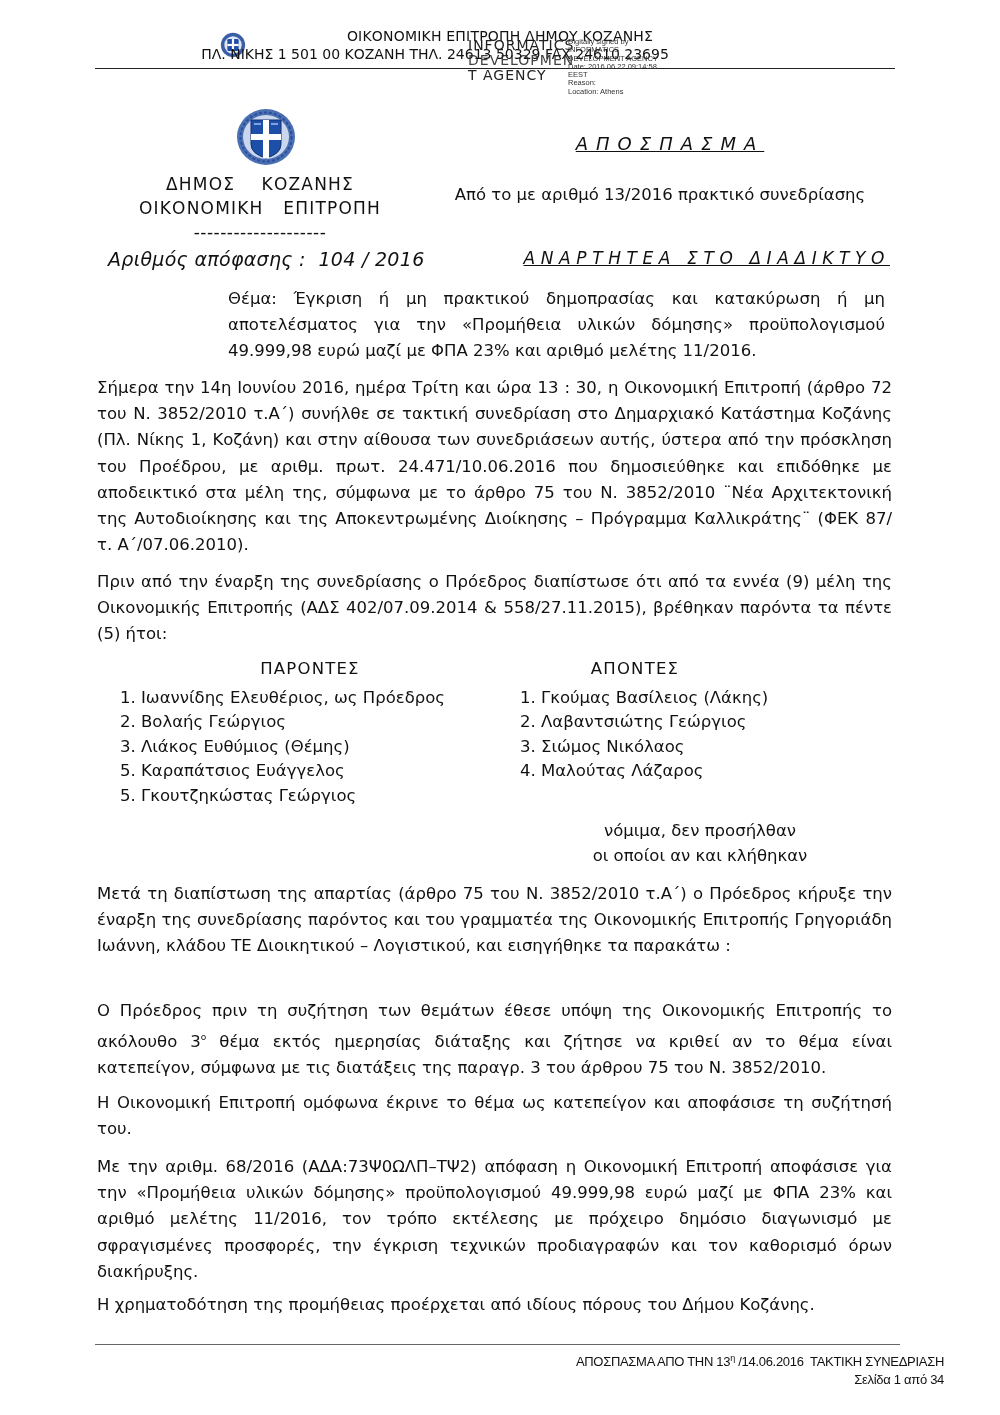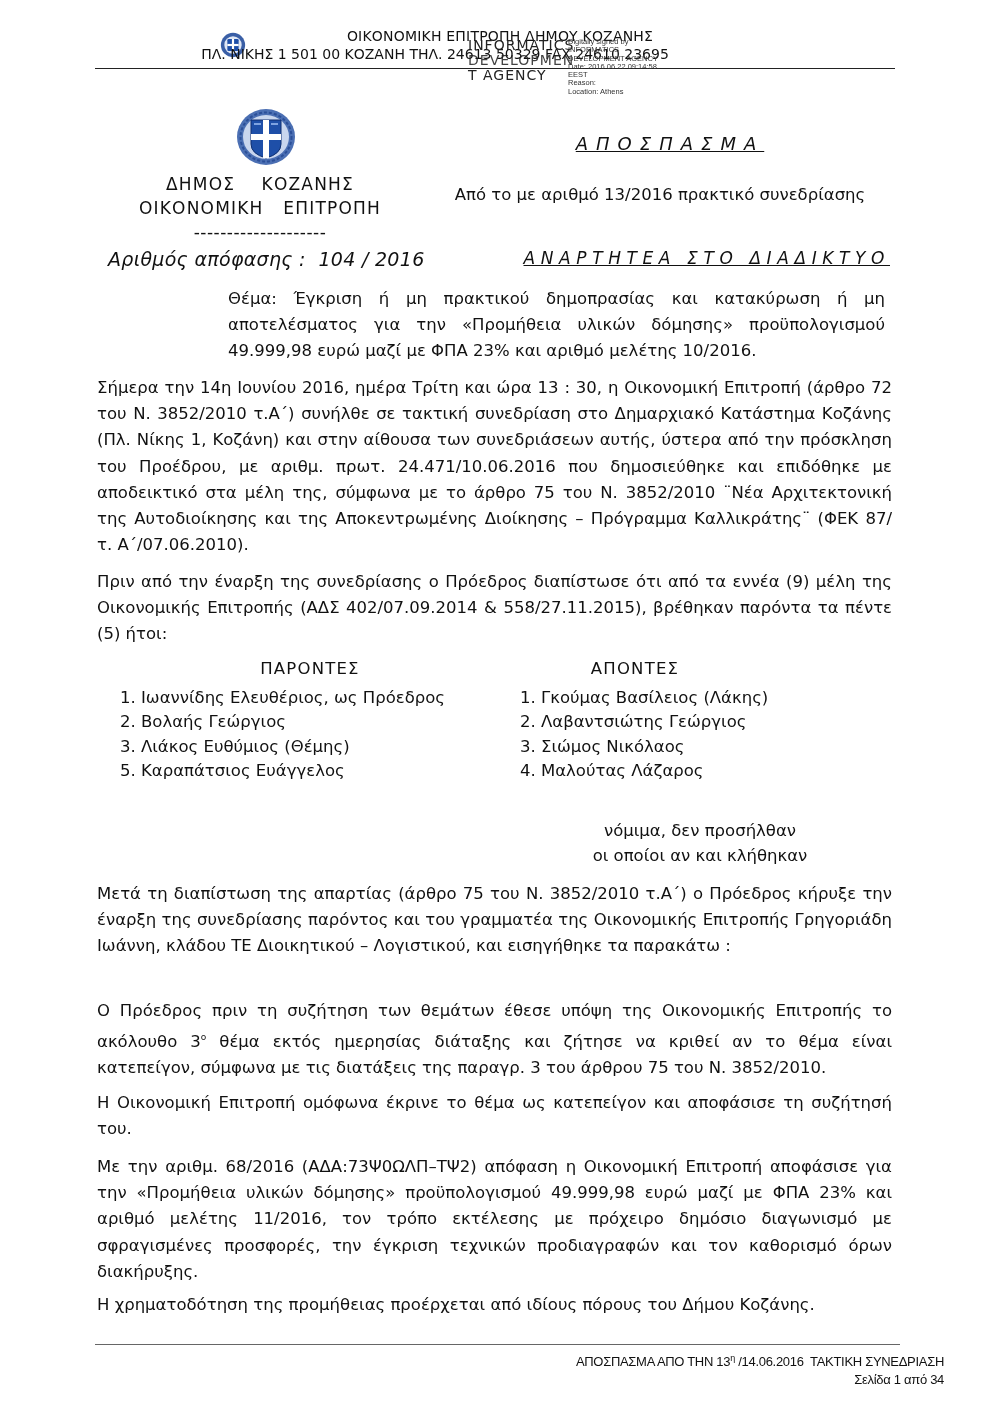--- a/index.html
+++ b/index.html
@@ -83,31 +83,32 @@
   <div style="white-space:pre">ΟΙΚΟΝΟΜΙΚΗ   ΕΠΙΤΡΟΠΗ</div>
   <div class="dash">--------------------</div>
 </div>
 
 <div class="abs title"><span>ΑΠΟΣΠΑΣΜΑ</span></div>
 <div class="abs subtitle">Από το με αριθμό 13/2016 πρακτικό συνεδρίασης</div>
 
 <div class="abs decision-no" style="white-space:pre">Αριθμός απόφασης :  104 / 2016</div>
 <div class="abs publish"><span>ΑΝΑΡΤΗΤΕΑ ΣΤΟ ΔΙΑΔΙΚΤΥΟ</span></div>
 
-<div class="abs thema">Θέμα: Έγκριση ή μη πρακτικού δημοπρασίας και κατακύρωση ή μη αποτελέσματος για την «Προμήθεια υλικών δόμησης» προϋπολογισμού 49.999,98 ευρώ μαζί με ΦΠΑ 23% και αριθμό μελέτης 10/2016.</div>
+<div class="abs thema">Θέμα: Έγκριση ή μη πρακτικού δημοπρασίας και κατακύρωση ή μη αποτελέσματος για την «Προμήθεια υλικών δόμησης» προϋπολογισμού 49.999,98 ευρώ μαζί με ΦΠΑ 23% και αριθμό μελέτης 11/2016.</div>
 
 <div class="abs para p1">Σήμερα την 14η Ιουνίου 2016, ημέρα Τρίτη και ώρα 13 : 30, η Οικονομική Επιτροπή (άρθρο 72 του Ν. 3852/2010 τ.Α΄) συνήλθε σε τακτική συνεδρίαση στο Δημαρχιακό Κατάστημα Κοζάνης (Πλ. Νίκης 1, Κοζάνη) και στην αίθουσα των συνεδριάσεων αυτής, ύστερα από την πρόσκληση του Προέδρου, με αριθμ. πρωτ. 24.471/10.06.2016 που δημοσιεύθηκε και επιδόθηκε με αποδεικτικό στα μέλη της, σύμφωνα με το άρθρο 75 του Ν. 3852/2010 ¨Νέα Αρχιτεκτονική της Αυτοδιοίκησης και της Αποκεντρωμένης Διοίκησης – Πρόγραμμα Καλλικράτης¨ (ΦΕΚ 87/ τ. Α΄/07.06.2010).</div>
 <div class="abs para p2">Πριν από την έναρξη της συνεδρίασης ο Πρόεδρος διαπίστωσε ότι από τα εννέα (9) μέλη της Οικονομικής Επιτροπής (ΑΔΣ 402/07.09.2014 &amp; 558/27.11.2015), βρέθηκαν παρόντα τα πέντε (5) ήτοι:</div>
 
 <div class="abs present">
   <div class="col-head">ΠΑΡΟΝΤΕΣ</div>
   <div>1. Ιωαννίδης Ελευθέριος, ως Πρόεδρος</div>
   <div>2. Βολαής Γεώργιος</div>
   <div>3. Λιάκος Ευθύμιος (Θέμης)</div>
   <div>5. Καραπάτσιος Ευάγγελος</div>
+  <div>5. Γκουτζηκώστας Γεώργιος</div>
 </div>
 <div class="abs absent">
   <div class="col-head">ΑΠΟΝΤΕΣ</div>
   <div>1. Γκούμας Βασίλειος (Λάκης)</div>
   <div>2. Λαβαντσιώτης Γεώργιος</div>
   <div>3. Σιώμος Νικόλαος</div>
   <div>4. Μαλούτας Λάζαρος</div>
 </div>
 <div class="abs absent-note">
   <div>νόμιμα, δεν προσήλθαν</div>

